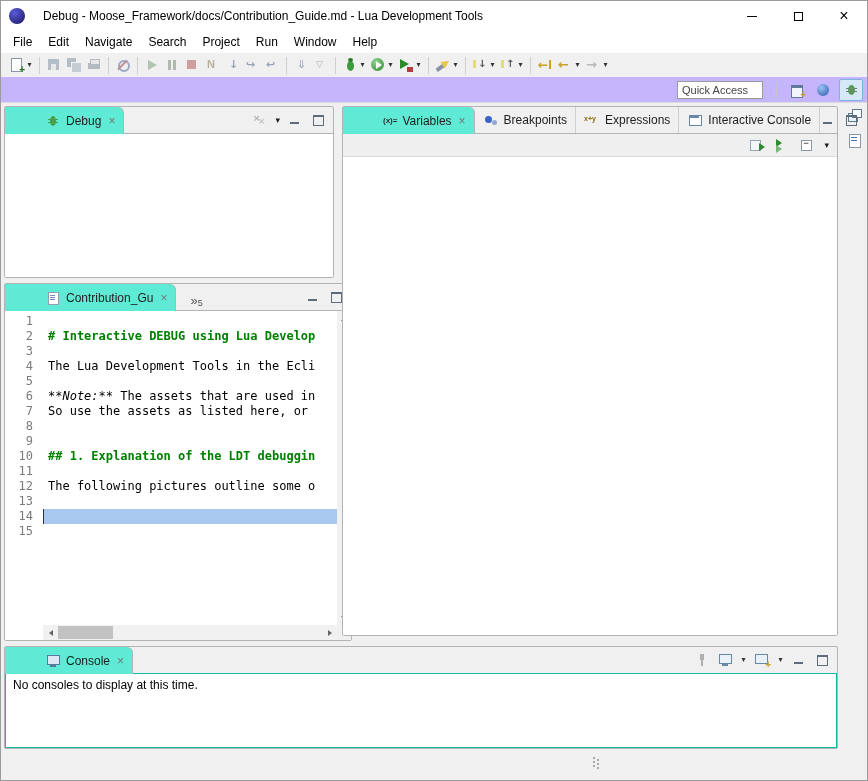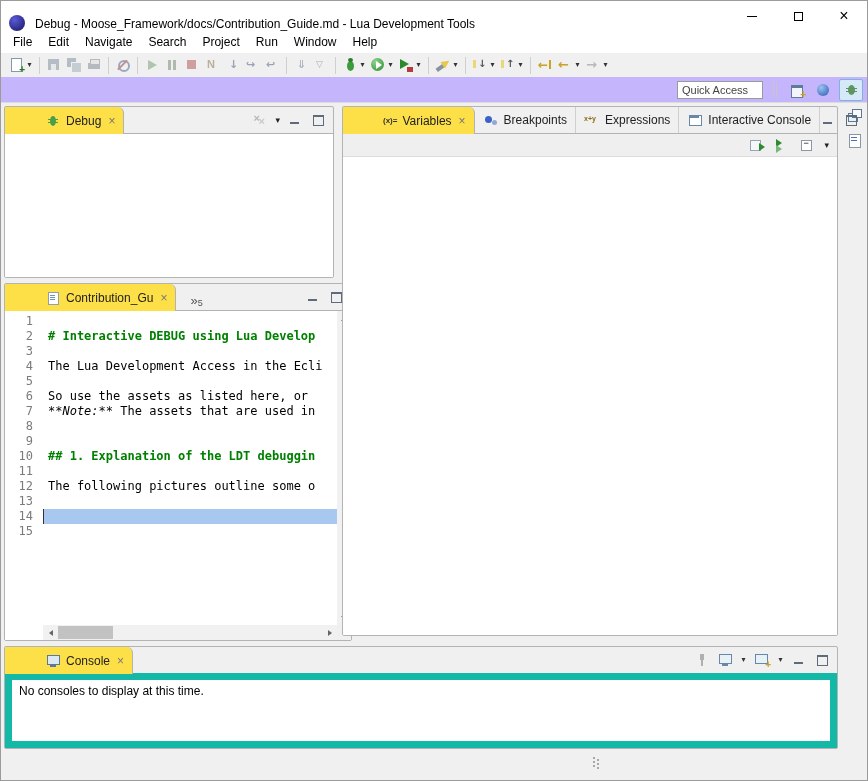--- a/index.html
+++ b/index.html
@@ -6,21 +6,21 @@
     --cur-line:#a8c8f0;
     --md-head:#008000;
     --persp-active:#d6e9f8;
   }
   *{box-sizing:border-box;}
   html,body{margin:0;padding:0;}
   body{width:868px;height:781px;font-family:"Liberation Sans",sans-serif;font-size:12px;color:#000;background:#f0f0f0;overflow:hidden;}
   .window{position:relative;width:868px;height:781px;background:#f0f0f0;border:1px solid #9b9b9b;overflow:hidden;}
 
   
-  .titlebar{position:absolute;left:0;top:0;right:0;height:30px;background:#fff;display:flex;align-items:flex-end;}
+  .titlebar{position:absolute;left:0;top:0;right:0;height:30px;background:#fff;display:flex;align-items:center;gap:8px;}
   .app-icon{width:16px;height:16px;margin-left:8px;border-radius:50%;background:radial-gradient(circle at 35% 30%,#5a5ad8,#15155e);flex:none;}
   .title-text{margin-left:10px;font-size:12px;color:#000;white-space:nowrap;}
   .win-controls{margin-left:auto;display:flex;height:100%;}
   .wbtn{width:46px;height:100%;display:flex;align-items:center;justify-content:center;}
   .g-min{width:10px;height:1px;background:#000;}
   .g-max{width:9px;height:9px;border:1px solid #000;}
   .g-close{font-size:16px;line-height:1;color:#000;}
 
   
   .menubar{position:absolute;left:0;top:30px;right:0;height:22px;background:#fff;display:flex;align-items:center;padding-left:4px;text-align:center;}
@@ -80,21 +80,21 @@
   .ic-openpersp::before{left:2px;top:3px;width:10px;height:9px;border:1px solid #607a9a;border-top:3px solid #607a9a;background:#f0f6fc;}
   .ic-openpersp::after{content:"+";right:-1px;bottom:-2px;color:#c9a227;font:bold 10px "Liberation Sans",sans-serif;}
   .ic-luapersp::before{left:2px;top:2px;width:12px;height:12px;border-radius:50%;background:radial-gradient(circle at 35% 30%,#9cc2f0,#2a5cb0);}
   .ic-debugpersp::before{left:5px;top:3px;width:7px;height:10px;border-radius:50%;background:#5a9a5a;}
   .ic-debugpersp::after{left:3px;top:6px;width:11px;height:1px;background:#6a8a6a;box-shadow:0 3px #6a8a6a;}
 
   
   .panel{position:absolute;border:1px solid #b3b3b3;border-radius:2px;background:#f0f0f0;}
   .tabrow{position:relative;height:26px;display:flex;align-items:flex-start;z-index:2;}
   .tab{height:26px;display:flex;align-items:center;gap:5px;padding:0 8px;border-right:1px solid #cfcfcf;color:#222;white-space:nowrap;}
-  .tab.active{background:#fde047;height:27px;border-right:1px solid #b3b3b3;border-top-right-radius:6px;position:relative;z-index:3;padding-left:40px;}
+  .tab.active{background:#5eead4;height:27px;border-right:1px solid #b3b3b3;border-top-right-radius:6px;position:relative;z-index:3;padding-left:40px;}
   .tab-label{font-size:12px;}
   .tab-close{color:#777;font-size:12px;margin-left:2px;line-height:1;}
   .tab-tools{margin-left:auto;display:flex;align-items:center;gap:7px;padding-right:7px;height:26px;}
   .viewmenu{font-size:9px;color:#222;line-height:26px;}
   .content{position:absolute;left:0;top:26px;right:0;bottom:0;background:#fff;border-top:1px solid #b3b3b3;}
   .ic-min::before{left:3px;top:10px;width:9px;height:0;border-top:2px solid #5f6b7a;}
   .ic-max::before{left:3px;top:3px;width:9px;height:8px;border:1px solid #5f6b7a;border-top:2px solid #5f6b7a;}
   .ic-removeterm::before{content:"×";left:1px;top:0;color:#b6b6b6;font:bold 11px "Liberation Sans",sans-serif;}
   .ic-removeterm::after{content:"×";left:6px;top:3px;color:#c9c9c9;font:bold 11px "Liberation Sans",sans-serif;}
 
@@ -144,21 +144,21 @@
   .sbtn{position:absolute;width:14px;height:15px;display:flex;align-items:center;justify-content:center;background:#f1f1f1;}
   .hscroll .sbtn{width:15px;height:15px;}
   .sb-l{left:0;top:0;} .sb-r{right:0;top:0;} .sb-u{top:0;left:0;} .sb-d{bottom:0;left:0;}
   .tri-l{width:0;height:0;border-right:4px solid #666;border-top:3px solid transparent;border-bottom:3px solid transparent;}
   .tri-r{width:0;height:0;border-left:4px solid #666;border-top:3px solid transparent;border-bottom:3px solid transparent;}
   .tri-u{width:0;height:0;border-bottom:4px solid #666;border-left:3px solid transparent;border-right:3px solid transparent;}
   .tri-d{width:0;height:0;border-top:4px solid #666;border-left:3px solid transparent;border-right:3px solid transparent;}
   .hthumb{position:absolute;left:15px;top:1px;width:55px;height:13px;background:#c2c2c2;}
 
   
-  .panel-console .content{background:#fff;border:7px solid #14b8a6;}
+  .panel-console .content{background:#fff;border:1px solid #14b8a6;}
   .console-msg{padding:4px 7px;font-size:12px;color:#000;}
   .ic-pin::before{left:6px;top:2px;width:4px;height:6px;background:#b0b0b0;}
   .ic-pin::after{left:7px;top:8px;width:2px;height:6px;background:#b0b0b0;}
   .ic-displaycon::before{left:2px;top:2px;width:11px;height:8px;background:#e8f0f8;border:1px solid #6888a8;}
   .ic-displaycon::after{left:5px;bottom:2px;width:6px;height:2px;background:#6888a8;}
   .ic-opencon::before{left:1px;top:2px;width:11px;height:8px;background:#e8f0f8;border:1px solid #6888a8;}
   .ic-opencon::after{content:"+";right:-1px;bottom:-2px;color:#c9a227;font:bold 10px "Liberation Sans",sans-serif;}
 
   
   .right-strip{position:absolute;left:841px;top:107px;width:24px;height:60px;display:flex;flex-direction:column;gap:8px;align-items:center;}
@@ -356,24 +356,24 @@
           <div class="ln">11</div>
           <div class="ln">12</div>
           <div class="ln">13</div>
           <div class="ln">14</div>
           <div class="ln">15</div>
         </div>
       <div class="textarea">
           <div class="cl"></div>
           <div class="cl"><span class="md-heading"># Interactive DEBUG using Lua Develop</span></div>
           <div class="cl"></div>
-          <div class="cl"><span>The Lua Development Access in the Ecli</span></div>
-          <div class="cl"></div>
+          <div class="cl"><span>The Lua Development Tools in the Ecli</span></div>
+          <div class="cl"></div>
+          <div class="cl"><span class="md-em">**Note:**</span><span> The assets that are used in</span></div>
           <div class="cl"><span>So use the assets as listed here, or </span></div>
-          <div class="cl"><span class="md-em">**Note:**</span><span> The assets that are used in</span></div>
           <div class="cl"></div>
           <div class="cl"></div>
           <div class="cl"><span class="md-heading">## 1. Explanation of the LDT debuggin</span></div>
           <div class="cl"></div>
           <div class="cl"><span>The following pictures outline some o</span></div>
           <div class="cl"></div>
           <div class="cl cur"></div>
         </div>
       <div class="vscroll">
         <span class="sbtn sb-u">

